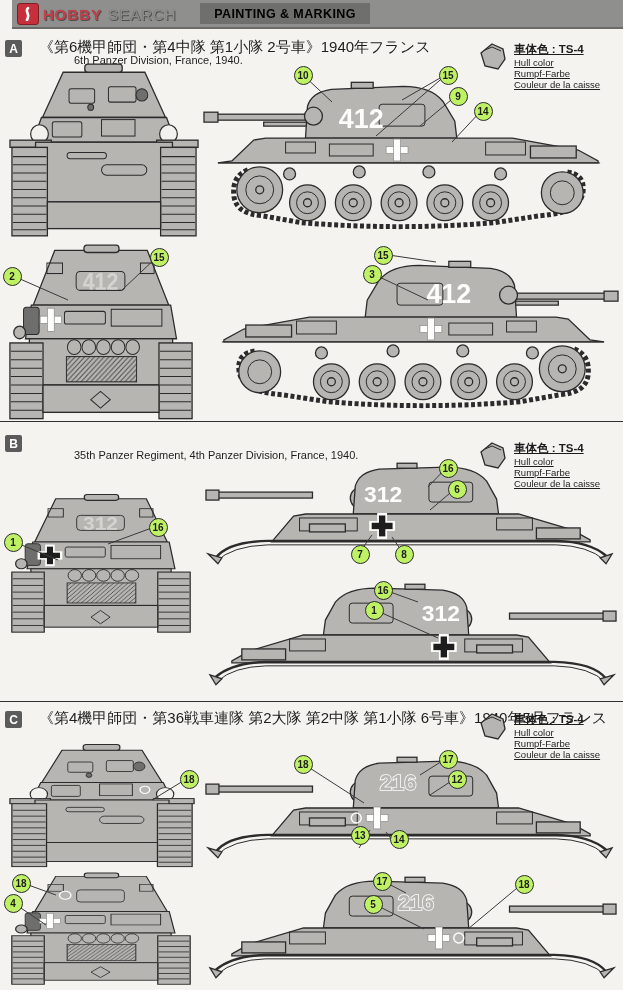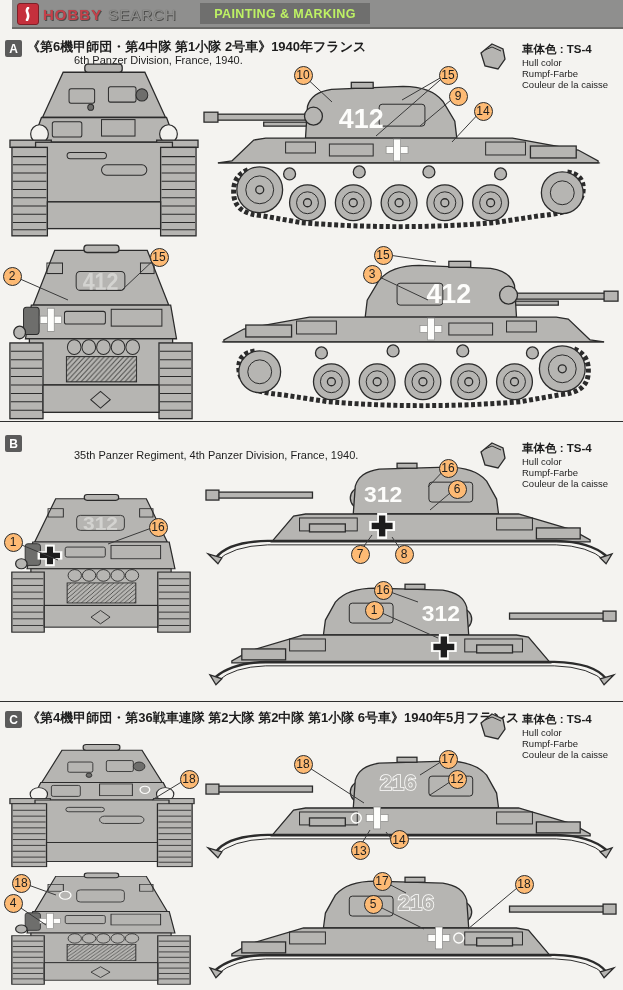--- a/index.html
+++ b/index.html
@@ -10,33 +10,33 @@
           border-bottom:2px solid #6a6a68;}
   .logo{position:absolute;left:5px;top:3px;display:flex;align-items:center;gap:4px;}
   .logo-box{width:20px;height:20px;background:#c5303c;border-radius:3px;border:1px solid #7e1f27;
             display:flex;align-items:center;justify-content:center;}
   .logo-hobby{font-weight:800;font-size:15px;letter-spacing:1px;color:#c5404a;
               text-shadow:1px 1px 0 #4e4e4c,0 0 1px #4e4e4c;}
   .logo-search{font-weight:400;font-size:15px;letter-spacing:1px;color:#8e8e8c;
               text-shadow:1px 1px 0 #4e4e4c,0 0 1px #4e4e4c;margin-left:2px;}
   .titlebar{position:absolute;left:188px;top:3px;width:170px;height:21px;background:#6f6f6e;
             display:flex;align-items:center;justify-content:center;}
-  .titlebar span{color:#bef264;font-weight:700;font-size:12.5px;letter-spacing:.4px;}
+  .titlebar span{color:#000000;font-weight:700;font-size:12.5px;letter-spacing:.4px;}
   
   .section{position:absolute;left:0;width:623px;}
   #secA{top:38px;height:383px;}
   #secB{top:430px;height:270px;}
   #secC{top:703px;height:287px;}
   .divider{position:absolute;left:0;width:623px;border-top:1.6px solid #2f2f2f;}
   .badge{position:absolute;width:17px;height:17px;background:#5b5b5b;color:#fff;border-radius:2px;
          display:flex;align-items:center;justify-content:center;font-weight:700;font-size:12px;}
-  .title-ja{position:absolute;font-weight:700;font-size:13px;white-space:nowrap;}
+  .title-ja{position:absolute;font-weight:400;font-size:15px;white-space:nowrap;margin-left:12px;}
   .title-en{position:absolute;font-size:11px;white-space:nowrap;margin-left:44px;}
   
-  .swatch{position:absolute;display:flex;gap:14px;}
+  .swatch{position:absolute;display:flex;gap:6px;text-decoration:underline;}
   .swatch-text .l1{font-weight:700;font-size:11.5px;}
   .swatch-text .l2{font-size:9.5px;line-height:11px;}
   
   .illo{position:absolute;}
   .tf{fill:#b6b5b2;stroke:#2b2b2b;stroke-width:1.3;}
   .tl{fill:none;stroke:#2b2b2b;stroke-width:1;}
   .td{fill:#6e6e6c;stroke:#2b2b2b;stroke-width:1;}
   .tw{fill:#f2f1ee;stroke:#2b2b2b;stroke-width:1.2;}
   .track{fill:none;stroke:#2b2b2b;stroke-width:5;stroke-dasharray:4 2.5;}
   .grille{fill:url(#hatch);stroke:#2b2b2b;stroke-width:1;}
@@ -47,22 +47,22 @@
   .tnum-sm{font-family:"Liberation Sans",sans-serif;font-weight:700;font-size:23px;fill:#fdfdfb;}
   .tnum-outline{font-family:"Liberation Sans",sans-serif;font-weight:700;font-size:22px;
                 fill:#b6b5b2;stroke:#fdfdfb;stroke-width:1.6;paint-order:stroke;}
   .tnum-faint{font-family:"Liberation Sans",sans-serif;font-weight:700;font-size:22px;
               fill:#fdfdfb;opacity:.42;}
   .emblem{fill:none;stroke:#fdfdfb;stroke-width:1.4;}
   
   .leaders{position:absolute;left:0;top:0;pointer-events:none;z-index:4;}
   .leaders line{stroke:#3a3a3a;stroke-width:1;}
   .callout{position:absolute;width:17px;height:17px;border:1.2px solid #2b2b2b;border-radius:50%;
-           background:#fdba74;display:flex;align-items:center;justify-content:center;
-           font-weight:400;font-size:12px;z-index:5;}
+           background:#bef264;display:flex;align-items:center;justify-content:center;
+           font-weight:700;font-size:10px;z-index:5;}
 </style>
 </head>
 <body>
 
 <svg width="0" height="0" style="position:absolute" aria-hidden="true">
   <defs>
     <pattern id="hatch" width="5" height="5" patternUnits="userSpaceOnUse">
       <path d="M0,5 L5,0 M-1,1 L1,-1 M4,6 L6,4" stroke="#4a4a48" stroke-width="1"></path>
     </pattern>
 
@@ -380,21 +380,21 @@
       <line x1="12" y1="199" x2="46" y2="222"></line>
       <line x1="381" y1="177" x2="406" y2="190"></line>
       <line x1="372" y1="200" x2="424" y2="226"></line>
       <line x1="523" y1="180" x2="468" y2="226"></line>
     </svg>
 
     <div class="callout" style="left:179.5px;top:66.5px">18</div>
     <div class="callout" style="left:293.5px;top:51.5px">18</div>
     <div class="callout" style="left:438.5px;top:46.5px">17</div>
     <div class="callout" style="left:447.5px;top:66.5px">12</div>
-    <div class="callout" style="left:350.5px;top:138px">13</div>
+    <div class="callout" style="left:350.5px;top:123px">13</div>
     <div class="callout" style="left:389.5px;top:127px">14</div>
     <div class="callout" style="left:11.5px;top:170.5px">18</div>
     <div class="callout" style="left:3.5px;top:190.5px">4</div>
     <div class="callout" style="left:372.5px;top:168.5px">17</div>
     <div class="callout" style="left:363.5px;top:191.5px">5</div>
     <div class="callout" style="left:514.5px;top:171.5px">18</div>
   </div>
 
 </div>
 

